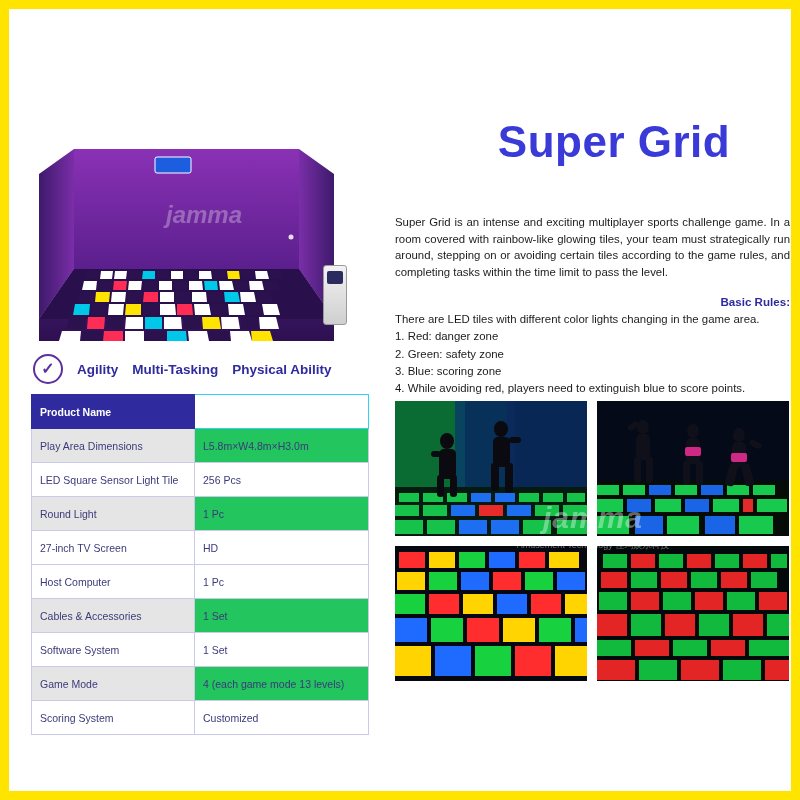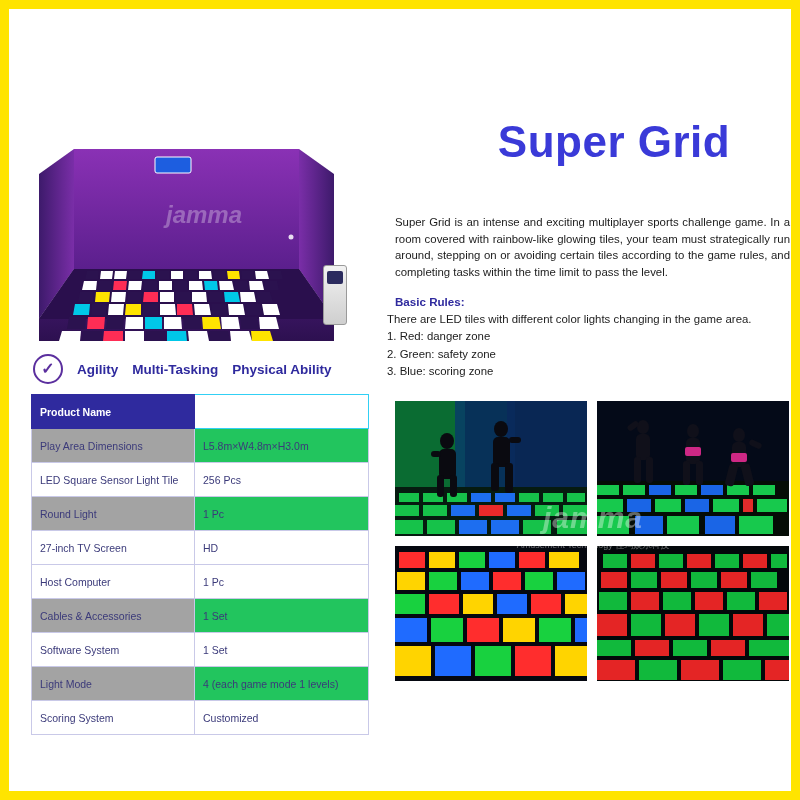--- a/index.html
+++ b/index.html
@@ -72,21 +72,21 @@
     vertical-align:middle;
   }
   .spec-table td.col1{width:146px;}
   .spec-table tr.head td{
     background:#31d0f5;
     color:#ffffff;
     font-weight:bold;
     border:1px solid #31d0f5;
   }
   .spec-table tr.head td.col1{background:#2f2a9e;border-color:#2f2a9e;}
-  .spec-table tr.alt td{background:#a3a3a3;}
+  .spec-table tr.alt td{background:#e5e5e5;}
   .spec-table tr td.col2{background:#ffffff;}
   .spec-table tr.alt td.col2{background:#22c55e;}
 
   
   .title{
     position:absolute;left:430px;top:108px;width:350px;
     text-align:center;
     color:#3a3ad8;
     font-size:44px;
     font-weight:bold;
@@ -94,24 +94,24 @@
   }
   .desc{
     position:absolute;left:386px;top:205px;width:395px;
     font-size:11.4px;
     color:#1b1b1b;
     line-height:1.45;
     text-align:justify;
   }
   .rules-title{
     position:absolute;left:386px;top:286px;width:395px;
-    font-size:11.6px;font-weight:bold;color:#2f2a9e;
+    font-size:11.6px;font-weight:bold;color:#2f2a9e;text-align:right;
   }
   .rules{
-    position:absolute;left:378px;top:302px;width:400px;
+    position:absolute;left:386px;top:302px;width:400px;
     font-size:11.4px;color:#1b1b1b;line-height:1.52;
   }
 
   
   .photos{
     position:absolute;left:386px;top:392px;
     width:396px;height:272px;
     display:grid;
     grid-template-columns:192px 192px;
     grid-template-rows:135px 135px;
@@ -292,38 +292,39 @@
         </tr>
         <tr class="alt">
           <td class="col1">Cables &amp; Accessories</td>
           <td class="col2">1 Set</td>
         </tr>
         <tr>
           <td class="col1">Software System</td>
           <td class="col2">1 Set</td>
         </tr>
         <tr class="alt">
-          <td class="col1">Light Mode</td>
-          <td class="col2">4 (each game mode 1 levels)</td>
+          <td class="col1">Game Mode</td>
+          <td class="col2">4 (each game mode 13 levels)</td>
         </tr>
         <tr>
           <td class="col1">Scoring System</td>
           <td class="col2">Customized</td>
         </tr>
       </tbody>
     </table>
 
     <div class="title">Super Grid</div>
     <div class="desc">Super Grid is an intense and exciting multiplayer sports challenge game. In a room covered with rainbow-like glowing tiles, your team must strategically run around, stepping on or avoiding certain tiles according to the game rules, and completing tasks within the time limit to pass the level.</div>
     <div class="rules-title">Basic Rules:</div>
     <div class="rules">
       <div>There are LED tiles with different color lights changing in the game area.</div>
       <div>1. Red: danger zone</div>
       <div>2. Green: safety zone</div>
       <div>3. Blue: scoring zone</div>
+      <div>4. While avoiding red, players need to extinguish blue to score points.</div>
     </div>
 
     <div class="photos">
 
       <div class="photo">
         <svg viewBox="0 0 192 135" width="192" height="135">
           <rect width="192" height="135" fill="#05110a"></rect>
           <rect x="0" y="0" width="70" height="86" fill="#0c7d3a" opacity="0.85"></rect>
           <rect x="60" y="0" width="60" height="86" fill="#083a6b" opacity="0.8"></rect>
           <rect x="112" y="0" width="80" height="86" fill="#0a2a5c" opacity="0.9"></rect>

